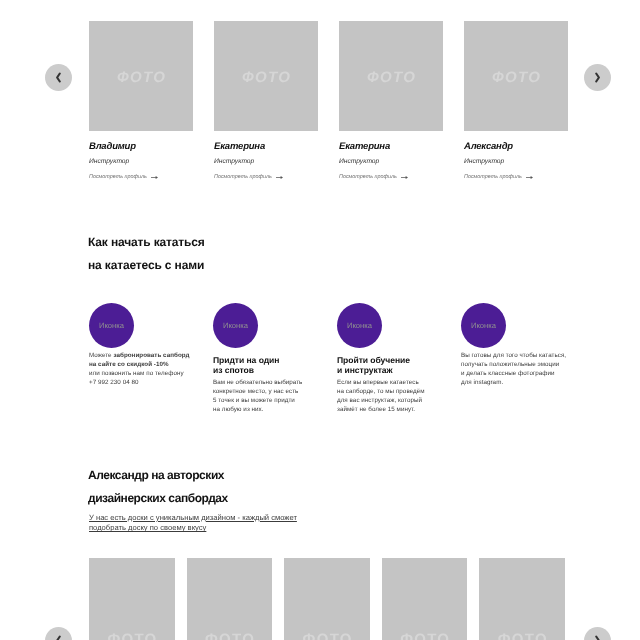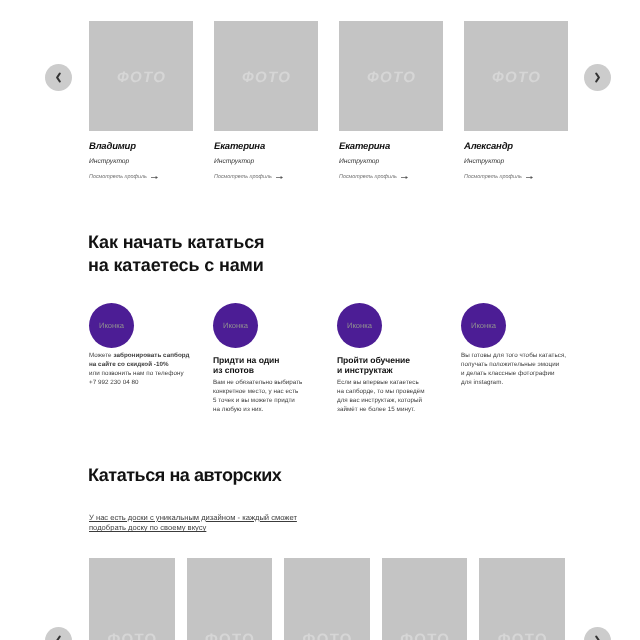--- a/index.html
+++ b/index.html
@@ -27,21 +27,21 @@
   .photo{width:104px;height:110px;background:#c4c4c4;
     display:flex;align-items:center;justify-content:center;}
   .photo span{color:#d6d6d6;font-size:15px;letter-spacing:1.3px;font-weight:700;padding-left:1.3px;position:relative;top:1px;}
   .inst-name{font-size:9.5px;font-weight:700;margin-top:11px;color:#111;letter-spacing:-0.2px;line-height:10px;}
   .inst-role{font-size:6.7px;color:#333333;margin-top:6px;line-height:8px;}
   .inst-link{font-size:5.4px;color:#6e6e6e;margin-top:8px;display:flex;align-items:center;gap:4.5px;line-height:7px;}
   .inst-link svg{display:block;}
 
   
   .how{position:absolute;left:0;top:215px;width:640px;}
-  .h2{font-size:18px;font-weight:700;line-height:23px;color:#121212;letter-spacing:-0.15px;margin:0;}
+  .h2{font-size:12px;font-weight:700;line-height:23px;color:#121212;letter-spacing:-0.15px;margin:0;}
   .how .h2{position:absolute;left:88px;top:16px;}
   .steps{position:absolute;left:89px;top:88px;display:flex;gap:79px;}
   .step{width:45px;}
   .step-ico{width:45px;height:45px;border-radius:50%;background:#4c1d95;
     display:flex;align-items:center;justify-content:center;}
   .step-ico span{font-size:7.6px;color:#909090;}
   .step-title{width:135px;font-size:8.55px;font-weight:700;line-height:10px;margin-top:7px;color:#111;letter-spacing:-0.05px;}
   .step-text{width:140px;font-size:6.25px;line-height:8.9px;margin-top:4px;color:#3c3c3c;letter-spacing:0.04px;}
   .step-text b{font-weight:700;}
 
@@ -166,21 +166,22 @@
         <div class="step-ico">
             <span>Иконка</span>
           </div>
         <div class="step-text" id="step-text-3"><span>Вы готовы для того чтобы кататься,</span><br><span>получать положительные эмоции</span><br><span>и делать классные фотографии</span><br><span>для instagram.</span></div>
       </div>
     </div>
   </section>
 
   <section class="boards">
     <h2 class="h2">
-      <span>Кататься на авторских</span><br>
+      <span>Александр на авторских</span><br>
+      <span>дизайнерских сапбордах</span>
     </h2>
     <p class="boards-sub">У нас есть доски с уникальным дизайном - каждый сможет подобрать доску по своему вкусу</p>
 
     <div class="board-track">
       <div class="board">
           <span>ФОТО</span>
         </div>
       <div class="board">
           <span>ФОТО</span>
         </div>

